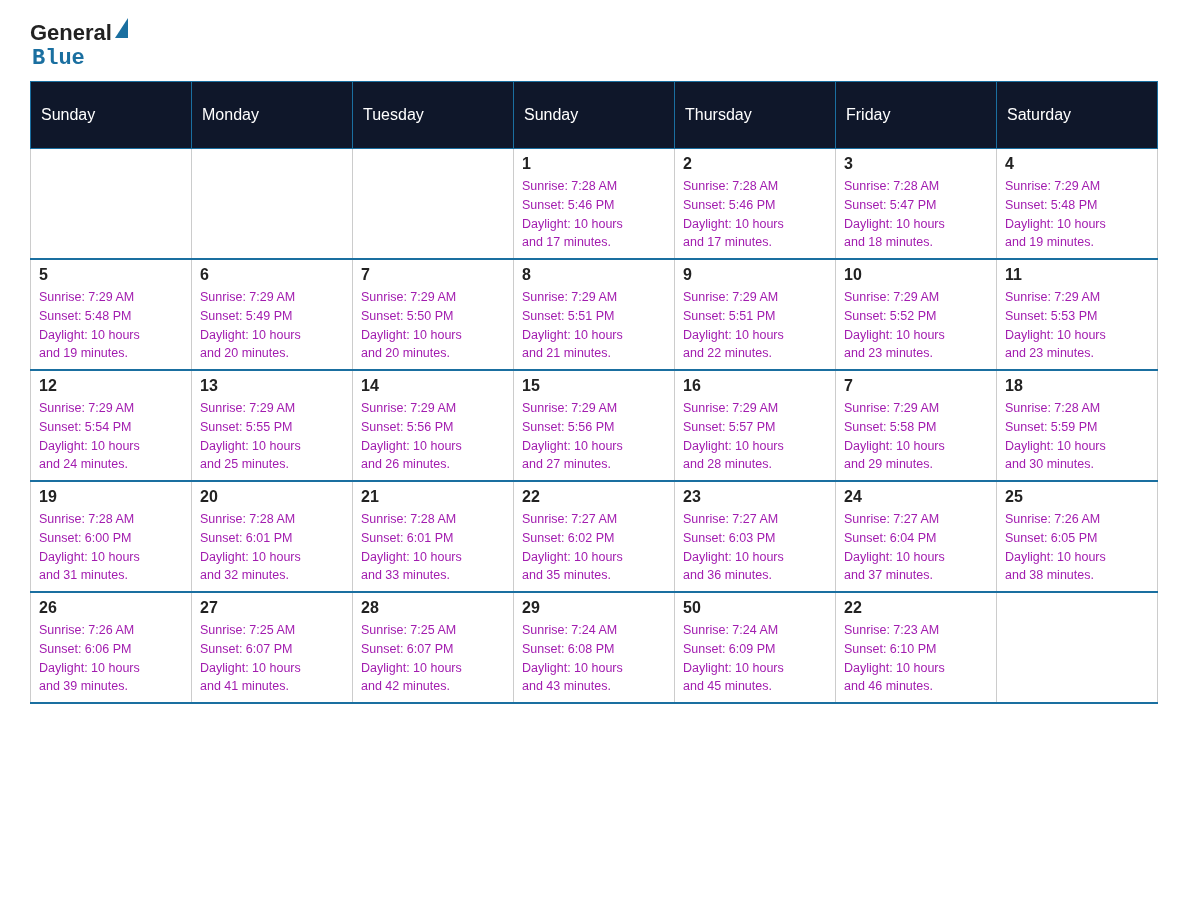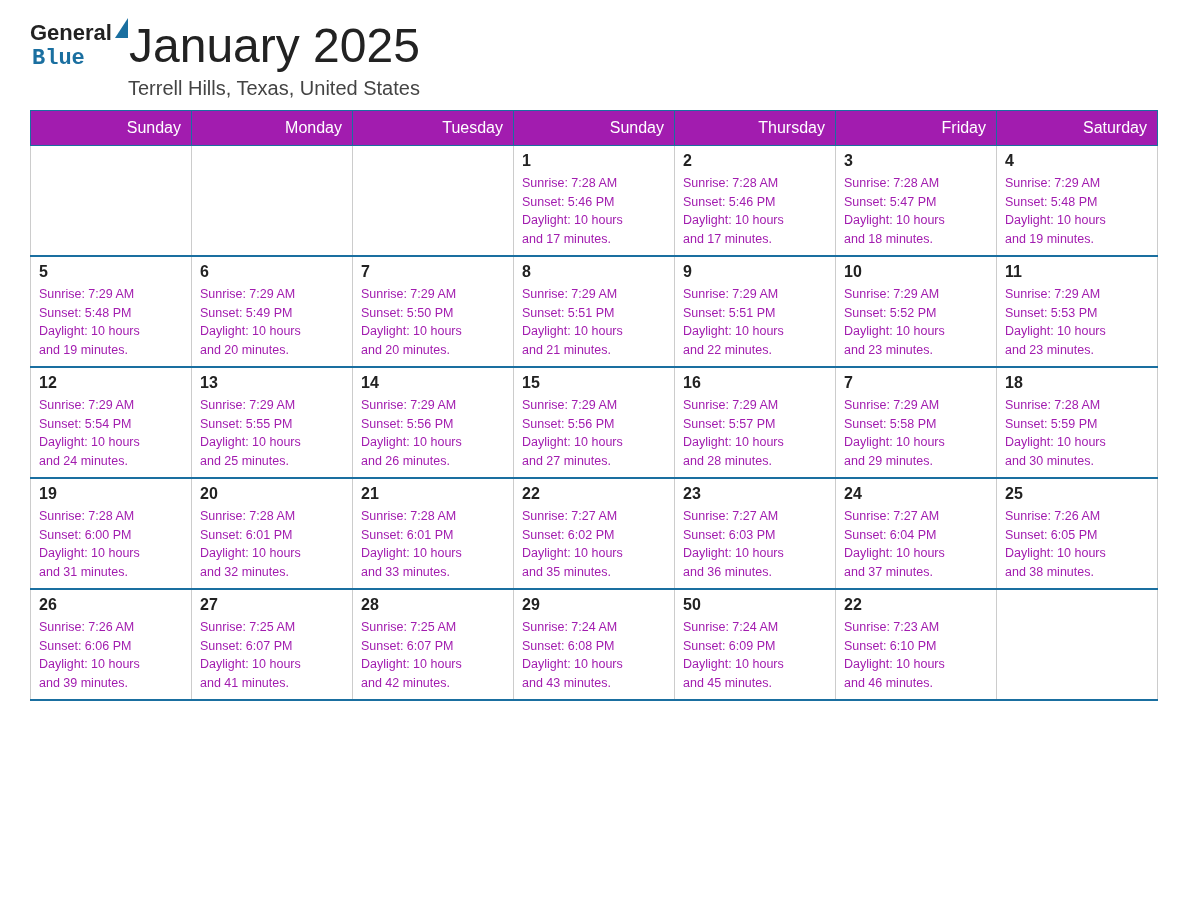--- a/index.html
+++ b/index.html
@@ -46,27 +46,27 @@
       font-size: 20px;
       color: #444;
       margin-top: 4px;
     }
     .calendar {
       width: 100%;
       border-collapse: collapse;
       margin-top: 10px;
     }
     .calendar thead tr th {
-      background-color: #a21caf;
+      background-color: #0f172a;
       color: #fff;
       font-size: 16px;
       font-weight: normal;
-      padding: 8px 10px;
+      padding: 24px 10px;
       border: 1px solid #1a6fa0;
-      text-align: right;
+      text-align: left;
     }
     .calendar tbody tr td {
       border: 1px solid #ccc;
       vertical-align: top;
       padding: 6px 8px;
       width: calc(100% / 7);
       min-height: 80px;
     }
     .calendar tbody tr {
       border-bottom: 2px solid #1a6fa0;
@@ -93,24 +93,20 @@
 <div class="header">
   <div class="logo">
     <div style="display:flex; flex-direction:column; align-items:flex-start;">
       <div style="display:flex; align-items:center;">
         <span class="logo-text-general">General</span>
         <span style="display:inline-block; width:0; height:0; border-left:13px solid transparent; border-bottom:20px solid #1a6fa0; margin-left:3px; margin-top:-10px;"></span>
       </div>
       <span class="logo-text-blue" style="margin-left:2px;">Blue</span>
     </div>
   </div>
-  <div class="title-area">
-    <div class="main-title">January 2025</div>
-    <div class="subtitle">Terrell Hills, Texas, United States</div>
-  </div>
 </div>
 
 <table class="calendar">
   <thead>
     <tr id="header-row">
         <th>Sunday</th>
         <th>Monday</th>
         <th>Tuesday</th>
         <th>Sunday</th>
         <th>Thursday</th>

